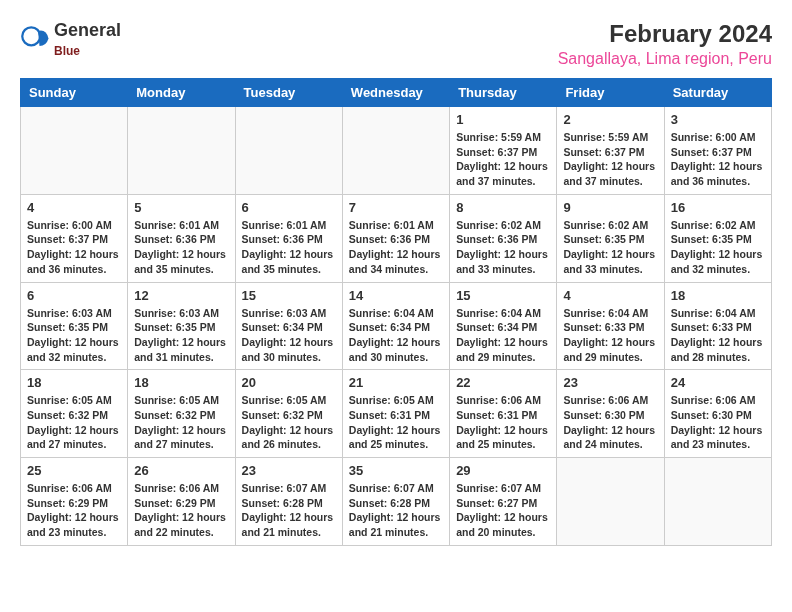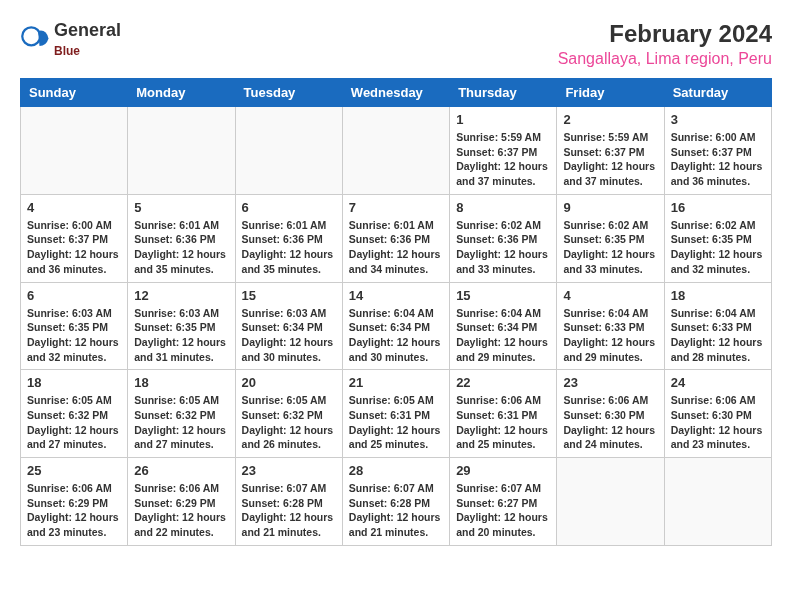--- a/index.html
+++ b/index.html
@@ -318,21 +318,21 @@
 and 22 minutes.</div>
         </td>
         <td>
           <div class="day-number">23</div>
           <div class="day-info" style="white-space: pre-line;">Sunrise: 6:07 AM
 Sunset: 6:28 PM
 Daylight: 12 hours
 and 21 minutes.</div>
         </td>
         <td>
-          <div class="day-number">28</div>
+          <div class="day-number">35</div>
           <div class="day-info" style="white-space: pre-line;">Sunrise: 6:07 AM
 Sunset: 6:28 PM
 Daylight: 12 hours
 and 21 minutes.</div>
         </td>
         <td>
           <div class="day-number">29</div>
           <div class="day-info" style="white-space: pre-line;">Sunrise: 6:07 AM
 Sunset: 6:27 PM
 Daylight: 12 hours

